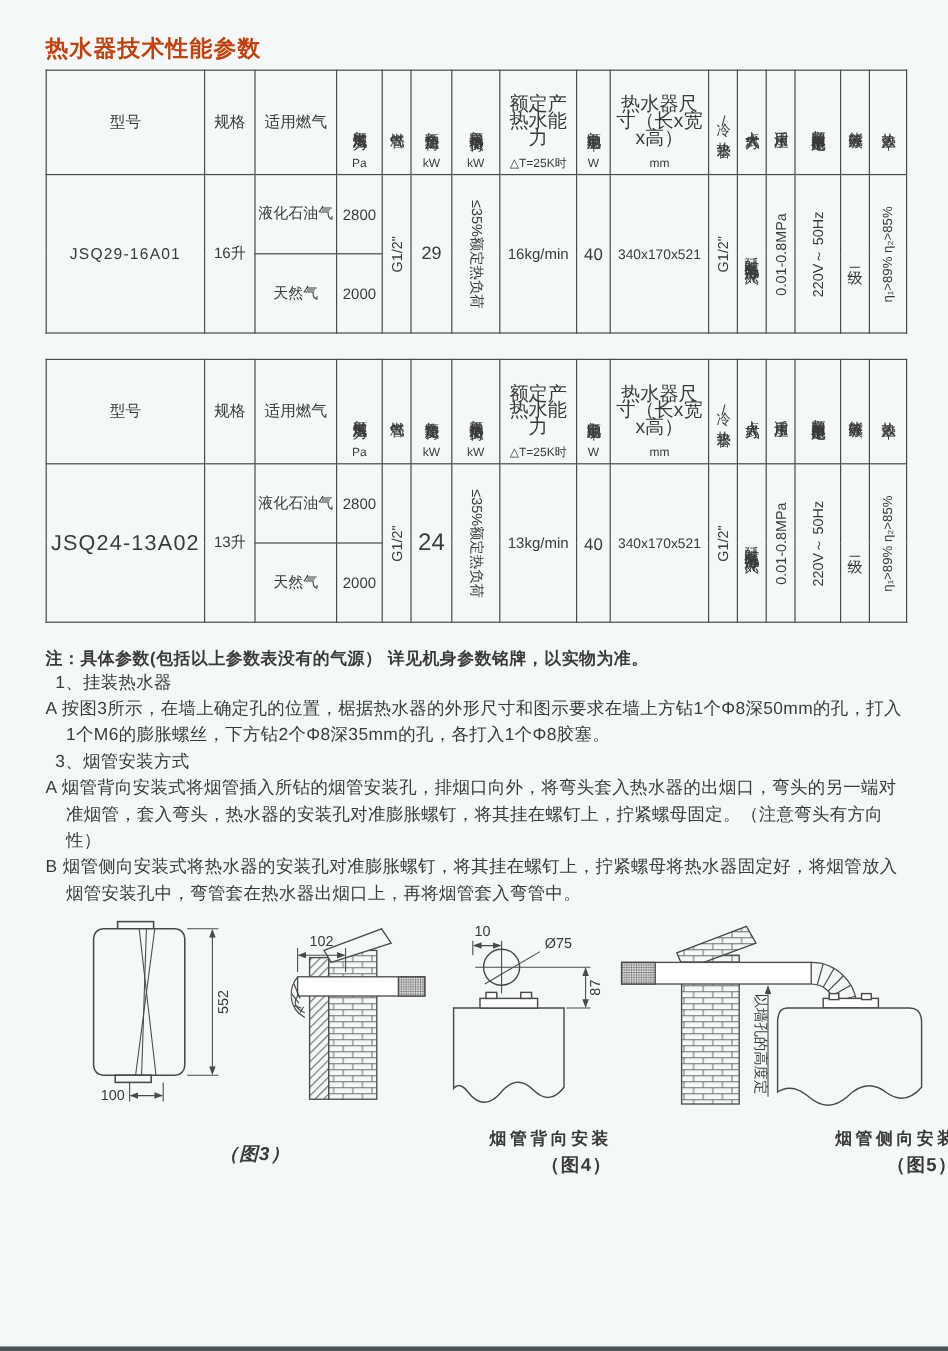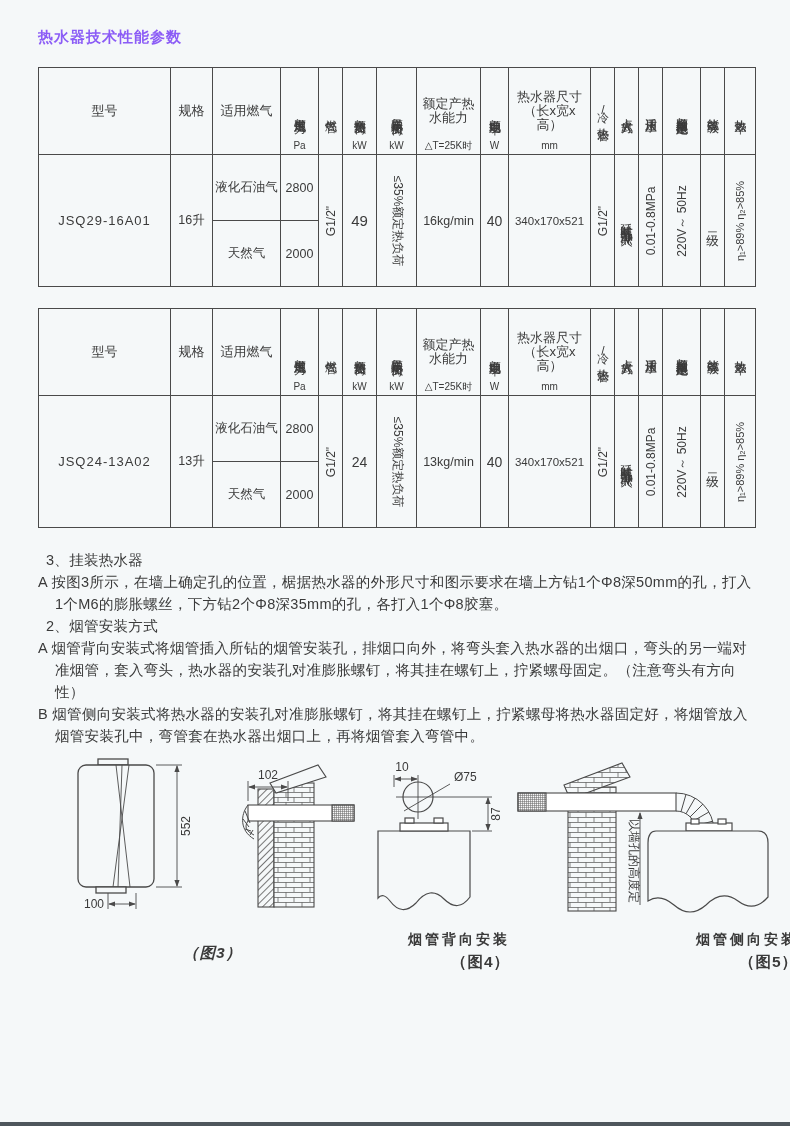--- a/index.html
+++ b/index.html
@@ -8,37 +8,37 @@
     position:relative;
     width:790px;height:1126px;
     margin:0 auto;
     background:#f5f8f9;
     font-family:"Liberation Sans","DejaVu Sans",sans-serif;
     color:#3a3a3a;
     overflow:hidden;
     box-sizing:border-box;
     padding:26px 35px 0 38px;
   }
-  .h1{font-size:15px;font-weight:bold;letter-spacing:1px;margin:2px 0 20px 0;color:#8b5cf6;}
+  .h1{font-size:19px;font-weight:bold;letter-spacing:1px;margin:2px 0 4px 0;color:#c2410c;}
   .h2{font-size:21px;font-weight:bold;letter-spacing:1px;margin:26px 0 10px 0;color:#333;}
 
   
   table.spec{border-collapse:collapse;table-layout:fixed;width:717px;margin:0 0 21px 0;}
   table.spec th,table.spec td{
     border:1px solid #4a4a4a;padding:0;text-align:center;vertical-align:middle;
     font-weight:normal;color:#3a3a3a;overflow:hidden;box-sizing:border-box;
   }
   table.spec th{height:87px;font-size:13px;}
   table.spec td{height:66px;font-size:12.5px;}
   .hwrap{position:relative;display:flex;flex-direction:column;align-items:center;justify-content:center;height:85px;}
   .vlab{writing-mode:vertical-lr;text-orientation:upright;font-size:12px;line-height:13px;letter-spacing:1px;}
   .c3{height:40px;} .c4{height:54px;} .c5{height:66px;}
   .unit{position:absolute;bottom:3px;left:0;right:0;font-size:10px;line-height:10px;}
   .unit-sm{font-size:10px;}
-  .hz{font-size:13px;line-height:14px;padding:0 2px;}
+  .hz{font-size:16px;line-height:14px;padding:0 2px;}
   .rotcell{position:relative;}
   .rt,.rtcw{position:absolute;top:50%;left:50%;white-space:nowrap;font-size:12px;}
   .rt{transform:translate(-50%,-50%) rotate(-90deg);}
   .rtcw{transform:translate(-50%,-50%) rotate(90deg);}
   .vup{writing-mode:vertical-rl;text-orientation:upright;display:inline-block;font-size:12.5px;line-height:14px;letter-spacing:1.5px;}
 
   
   .note{font-size:14px;font-weight:600;margin:14px 0 0 0;letter-spacing:0.5px;}
   .install{font-size:14.5px;line-height:22px;width:716px;letter-spacing:0.3px;}
   .stitle{margin-left:8px;}
@@ -160,21 +160,21 @@
           </th>
     </tr>
     <tr>
       <td rowspan="2"><span style="font-size:13px;letter-spacing:1px">JSQ29-16A01</span></td>
       <td rowspan="2"><span>16升</span></td>
       <td><span>液化石油气</span></td>
       <td><span>2800</span></td>
       <td rowspan="2" class="rotcell">
             <span class="rt">G1/2"</span>
           </td>
-      <td rowspan="2"><span style="font-size:15px">49</span></td>
+      <td rowspan="2"><span style="font-size:15px">29</span></td>
       <td rowspan="2" class="rotcell">
             <span class="rtcw">≤35%额定热负荷</span>
           </td>
       <td rowspan="2"><span>16kg/min</span></td>
       <td rowspan="2"><span style="font-size:14px">40</span></td>
       <td rowspan="2"><span style="font-size:11.5px">340x170x521</span></td>
       <td rowspan="2" class="rotcell">
             <span class="rt">G1/2"</span>
           </td>
       <td rowspan="2"><span class="vup">延时式电脉冲点火</span></td>
@@ -286,28 +286,28 @@
               <div class="vlab c4">能效等级</div>
             </div>
           </th>
       <th>
             <div class="hwrap">
               <div class="vlab c3">热效率</div>
             </div>
           </th>
     </tr>
     <tr>
-      <td rowspan="2"><span style="font-size:13px;letter-spacing:1px">JSQ24-13A02</span></td>
+      <td rowspan="2"><span style="font-size:18px;letter-spacing:1px">JSQ24-13A02</span></td>
       <td rowspan="2"><span>13升</span></td>
       <td><span>液化石油气</span></td>
       <td><span>2800</span></td>
       <td rowspan="2" class="rotcell">
             <span class="rt">G1/2"</span>
           </td>
-      <td rowspan="2"><span style="font-size:14px">24</span></td>
+      <td rowspan="2"><span style="font-size:20px">24</span></td>
       <td rowspan="2" class="rotcell">
             <span class="rtcw">≤35%额定热负荷</span>
           </td>
       <td rowspan="2"><span>13kg/min</span></td>
       <td rowspan="2"><span style="font-size:14px">40</span></td>
       <td rowspan="2"><span style="font-size:11.5px">340x170x521</span></td>
       <td rowspan="2" class="rotcell">
             <span class="rt">G1/2"</span>
           </td>
       <td rowspan="2"><span class="vup">延时式电脉冲点火</span></td>
@@ -322,26 +322,27 @@
             <span class="rt" style="font-size:11px">η₁&gt;89% η₂&gt;85%</span>
           </td>
     </tr>
     <tr>
       <td><span>天然气</span></td>
       <td><span>2000</span></td>
     </tr>
   </tbody>
     </table>
 
+  <div class="note">注：具体参数(包括以上参数表没有的气源） 详见机身参数铭牌，以实物为准。</div>
 
 
   <div class="install">
-    <div class="stitle">3、挂装热水器</div>
+    <div class="stitle">1、挂装热水器</div>
     <div class="itm">A 按图3所示，在墙上确定孔的位置，椐据热水器的外形尺寸和图示要求在墙上方钻1个Φ8深50mm的孔，打入1个M6的膨胀螺丝，下方钻2个Φ8深35mm的孔，各打入1个Φ8胶塞。</div>
-    <div class="stitle">2、烟管安装方式</div>
+    <div class="stitle">3、烟管安装方式</div>
     <div class="itm">A 烟管背向安装式将烟管插入所钻的烟管安装孔，排烟口向外，将弯头套入热水器的出烟口，弯头的另一端对准烟管，套入弯头，热水器的安装孔对准膨胀螺钉，将其挂在螺钉上，拧紧螺母固定。（注意弯头有方向性）</div>
     <div class="itm">B 烟管侧向安装式将热水器的安装孔对准膨胀螺钉，将其挂在螺钉上，拧紧螺母将热水器固定好，将烟管放入烟管安装孔中，弯管套在热水器出烟口上，再将烟管套入弯管中。</div>
   </div>
 
   <svg width="0" height="0" style="position:absolute">
     <defs>
       <pattern id="brick" width="16" height="10" patternUnits="userSpaceOnUse">
         <rect width="16" height="10" fill="#f5f8f9"></rect>
         <path d="M0,0.5H16 M0,5.5H16 M4,0V5 M12,5V10" stroke="#666" stroke-width="0.8" fill="none"></path>
       </pattern>

